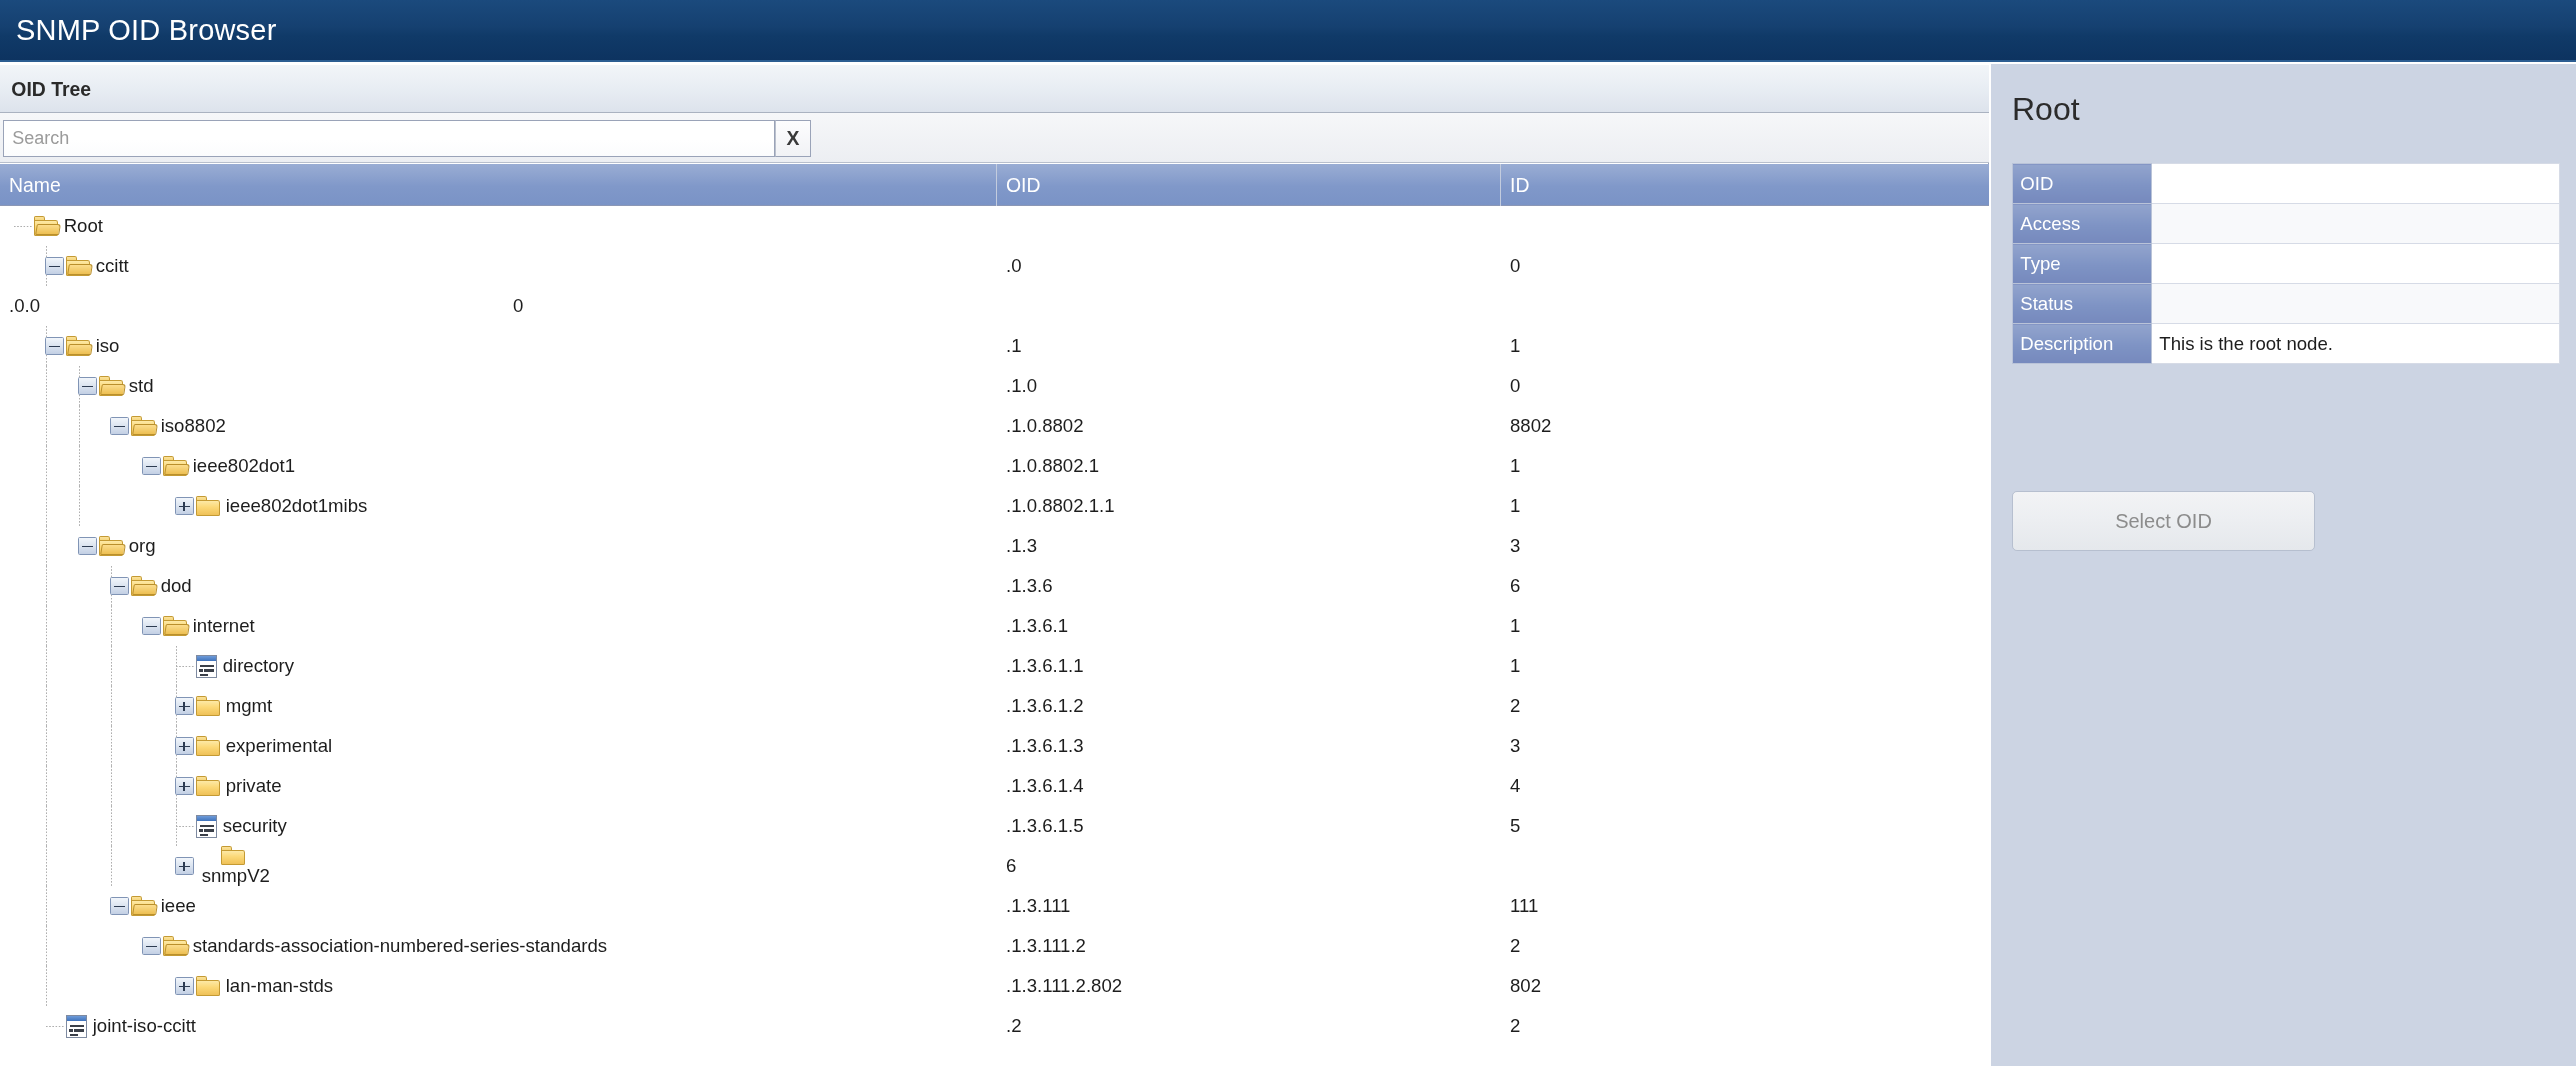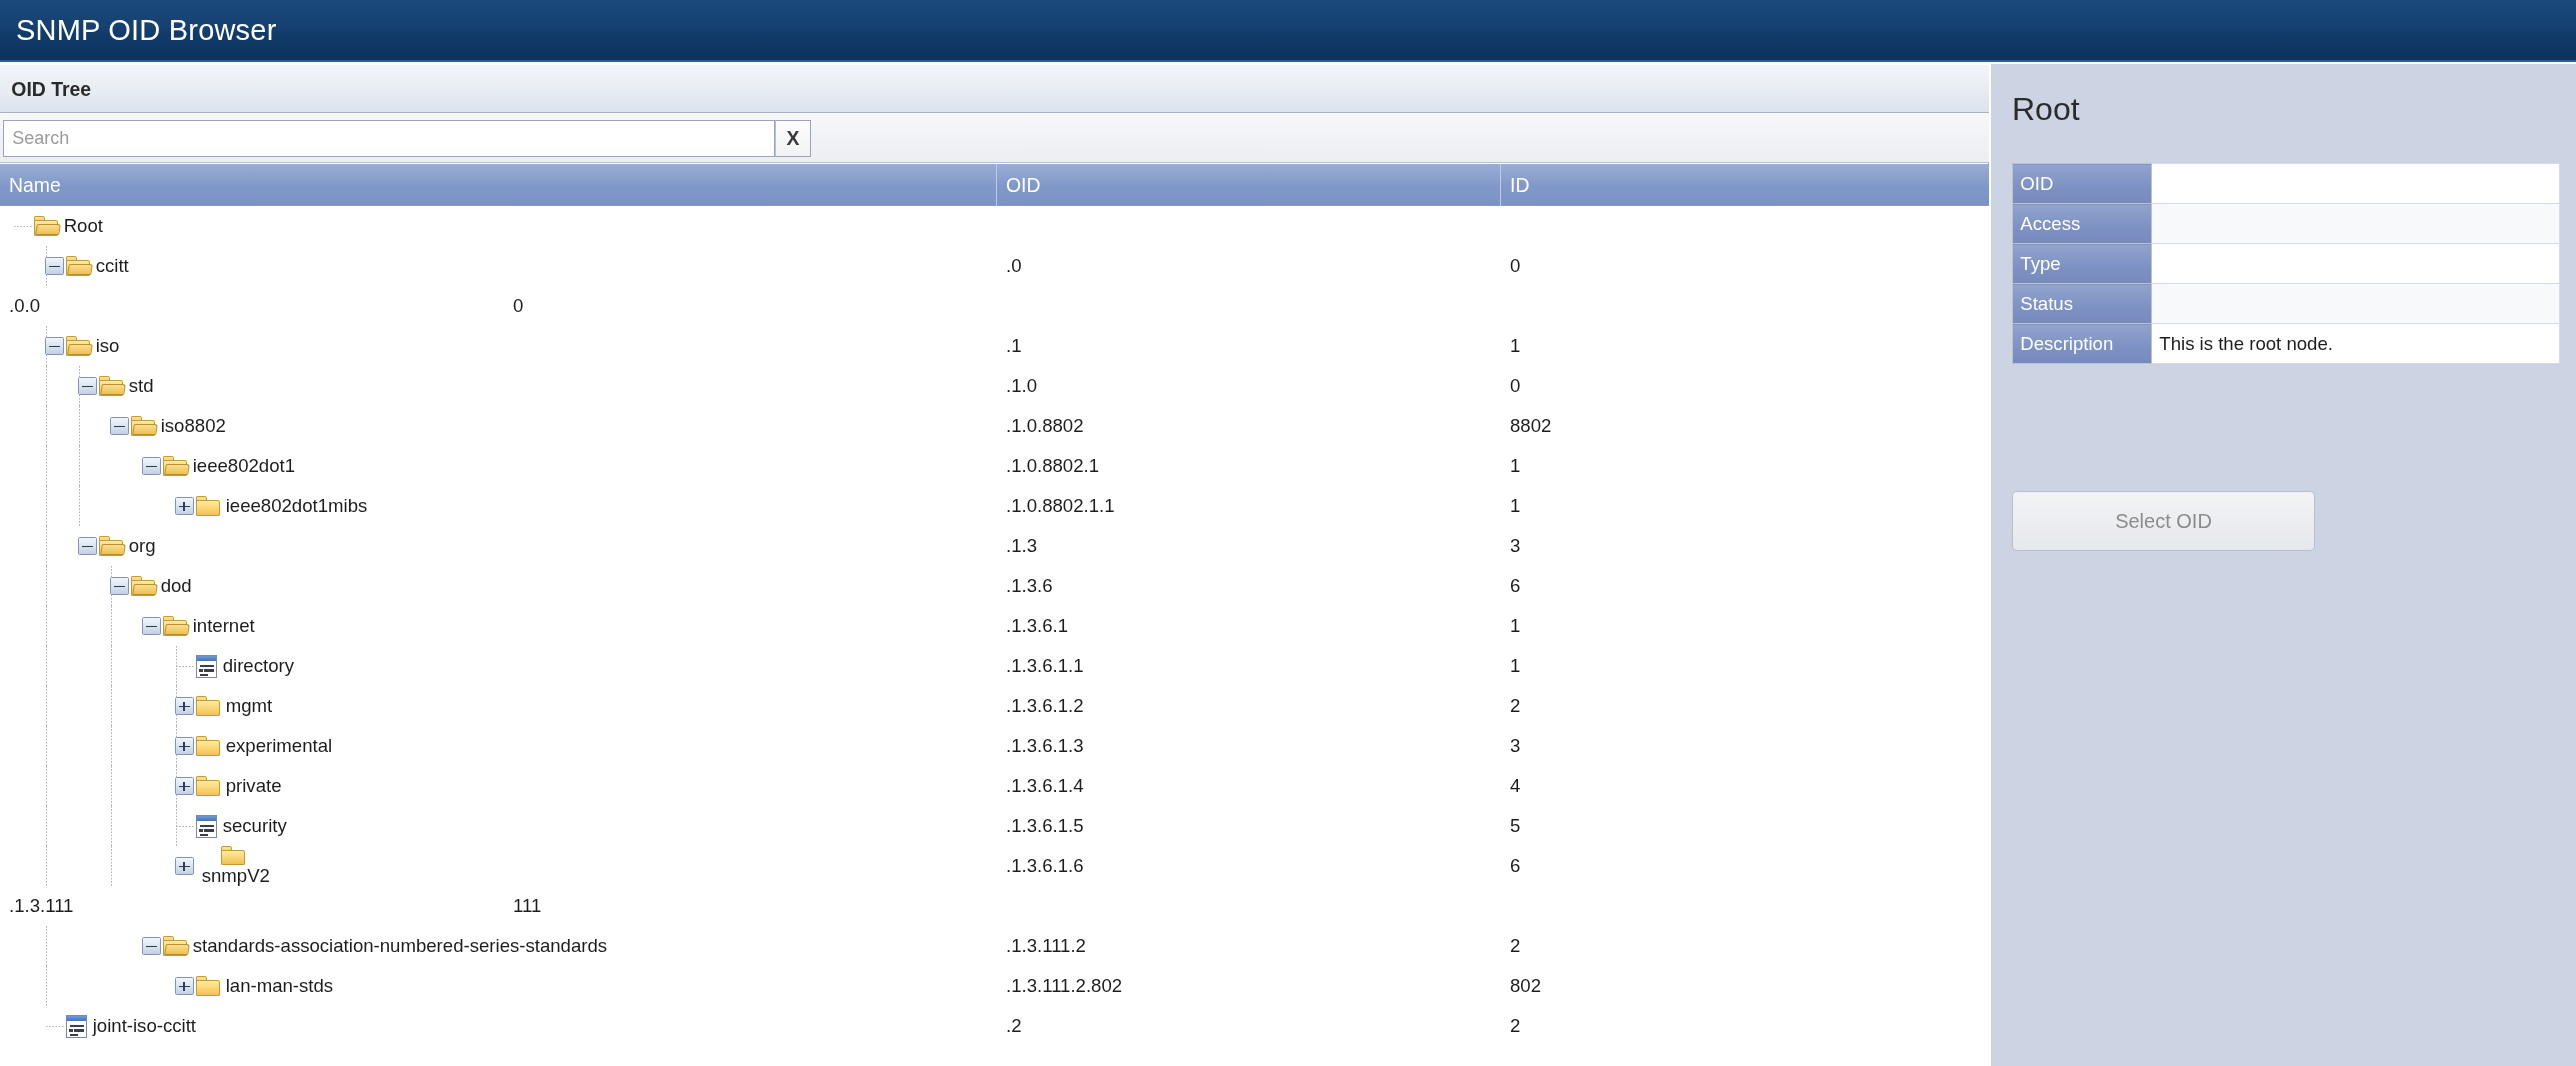--- a/index.html
+++ b/index.html
@@ -585,24 +585,35 @@
           <div class="guide" style="left: 111px;"></div>
           <div class="expander plus" style="left: 175px;"></div>
           <div style="position: absolute; left: 196px; top: 0px; height: 40px; display: flex; align-items: center; flex-direction: column;">
             <div class="icon-folder">
               <div class="ftab"></div>
               <div class="fbody"></div>
             </div>
             <span class="node-label">snmpV2</span>
           </div>
         </div>
-        <div class="cell-oid">.1.3.6.1.6</div>
         <div class="cell-id">6</div>
       </div>
       <div class="tree-row">
+        <div class="cell-name">
+          <div class="guide" style="left: 46px;"></div>
+          <div class="expander" style="left: 110px;"></div>
+          <div style="position: absolute; left: 131px; top: 0px; height: 40px; display: flex; align-items: center;">
+            <div class="icon-folder open">
+              <div class="ftab"></div>
+              <div class="fbody"></div>
+              <div class="fflap"></div>
+            </div>
+            <span class="node-label">ieee</span>
+          </div>
+        </div>
         <div class="cell-oid">.1.3.111</div>
         <div class="cell-id">111</div>
       </div>
       <div class="tree-row">
         <div class="cell-name">
           <div class="guide" style="left: 46px;"></div>
           <div class="expander" style="left: 142px;"></div>
           <div style="position: absolute; left: 163px; top: 0px; height: 40px; display: flex; align-items: center;">
             <div class="icon-folder open">
               <div class="ftab"></div>

